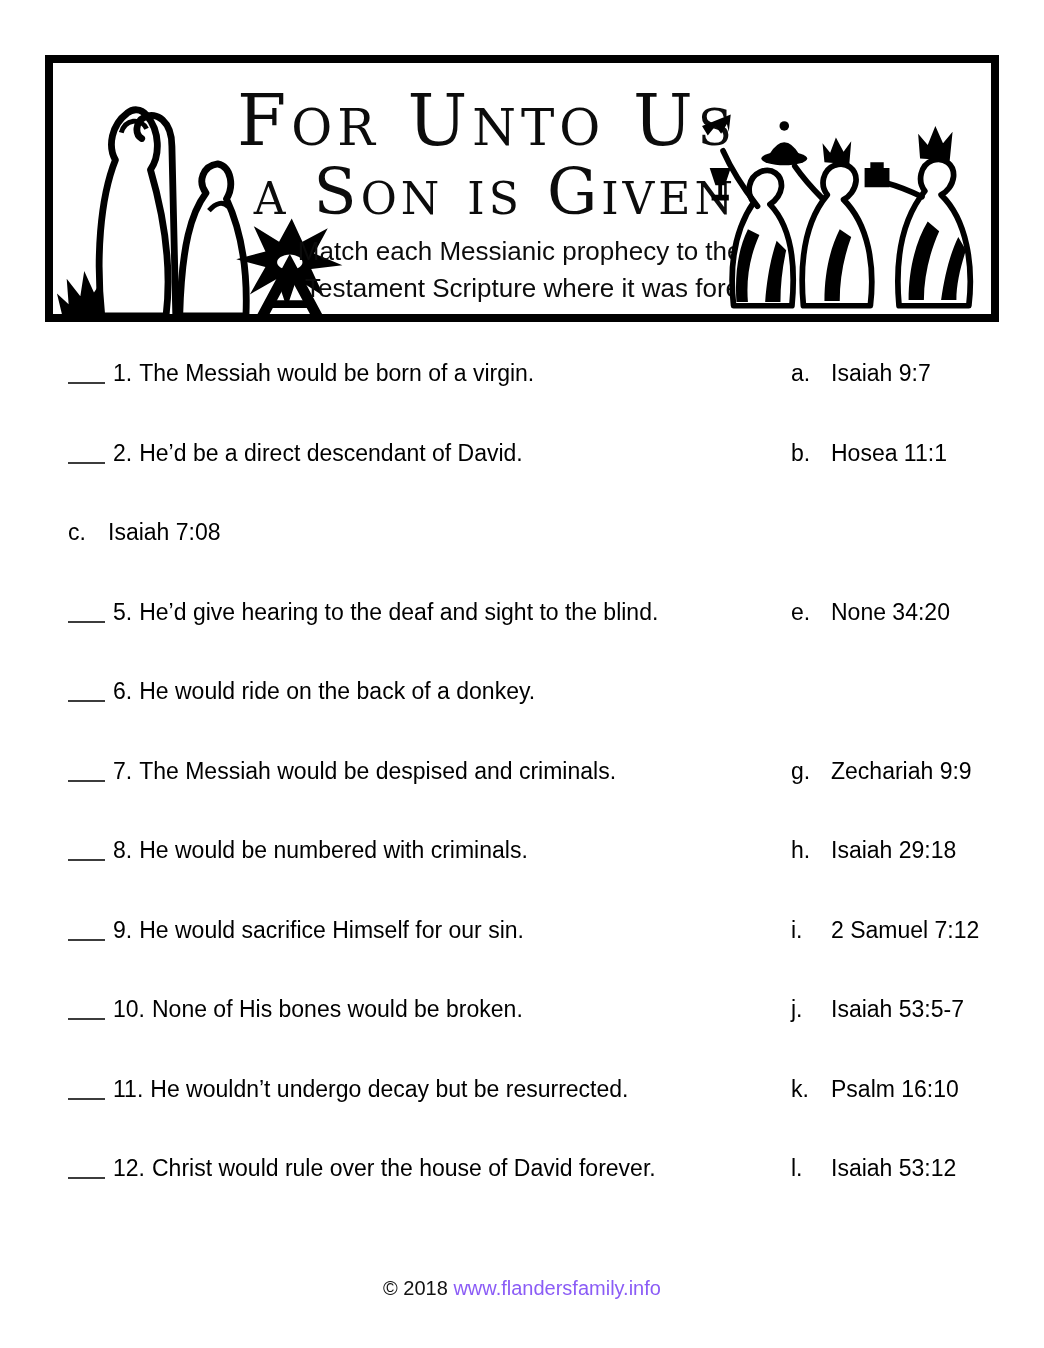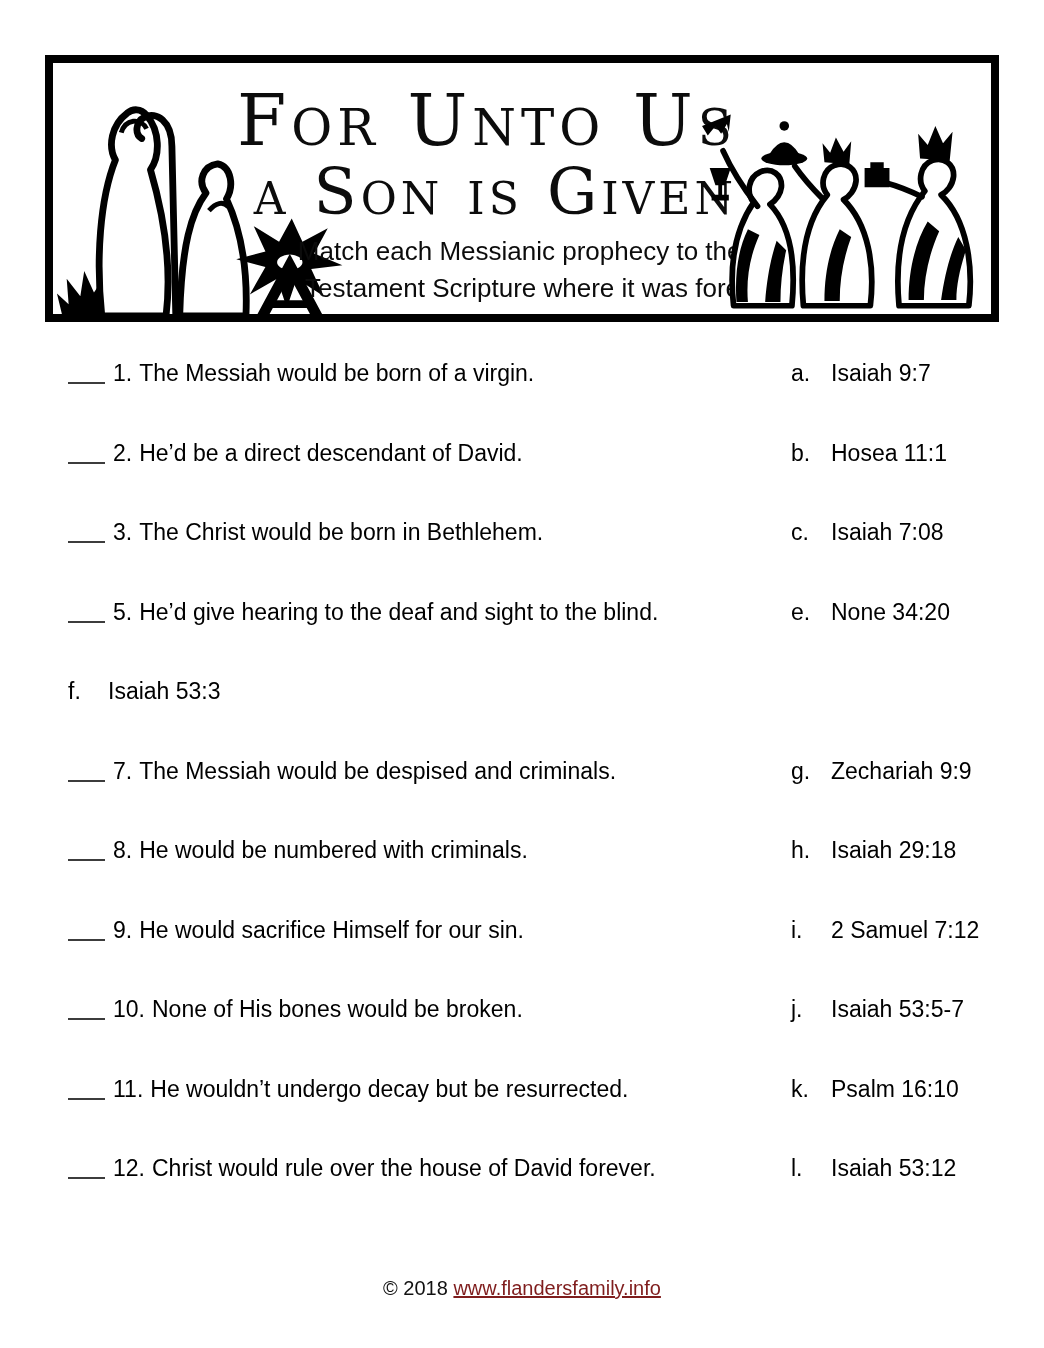--- a/index.html
+++ b/index.html
@@ -67,22 +67,21 @@
   .letter { display: inline-block; width: 40px; }
 
   
   .footer {
     position: absolute; left: 0; top: 1277px; width: 100%;
     text-align: center;
     font-size: 20px;
     color: #111;
   }
   .footer a, .footer .link {
-    color: #7f1d1d;
-    text-decoration: underline;
+    color: #8b5cf6;
     cursor: pointer;
   }
 </style>
 </head>
 <body>
 
 <div class="page">
 
   <div class="header-box">
 
@@ -155,41 +154,38 @@
     <div class="row">
       <div class="left">
         <span class="blank"></span><span class="num">2.</span><span class="txt">He’d be a direct descendant of David.</span>
       </div>
       <div class="right">
         <span class="letter">b.</span><span class="ref">Hosea 11:1</span>
       </div>
     </div>
 
     <div class="row">
-      <div class="left">
-        <span class="blank"></span><span class="num">3.</span><span class="txt">The Christ would be born in Bethlehem.</span>
-      </div>
       <div class="right">
         <span class="letter">c.</span><span class="ref">Isaiah 7:08</span>
       </div>
     </div>
 
 
     <div class="row">
       <div class="left">
         <span class="blank"></span><span class="num">5.</span><span class="txt">He’d give hearing to the deaf and sight to the blind.</span>
       </div>
       <div class="right">
         <span class="letter">e.</span><span class="ref">None 34:20</span>
       </div>
     </div>
 
     <div class="row">
-      <div class="right">
-        <span class="letter">f.</span><span class="ref">Isaiah 53:3</span>
+      <div class="left">
+        <span class="blank"></span><span class="num">6.</span><span class="txt">He would ride on the back of a donkey.</span>
       </div>
     </div>
 
     <div class="row">
       <div class="left">
         <span class="blank"></span><span class="num">7.</span><span class="txt">The Messiah would be despised and criminals.</span>
       </div>
       <div class="right">
         <span class="letter">g.</span><span class="ref">Zechariah 9:9</span>
       </div>

